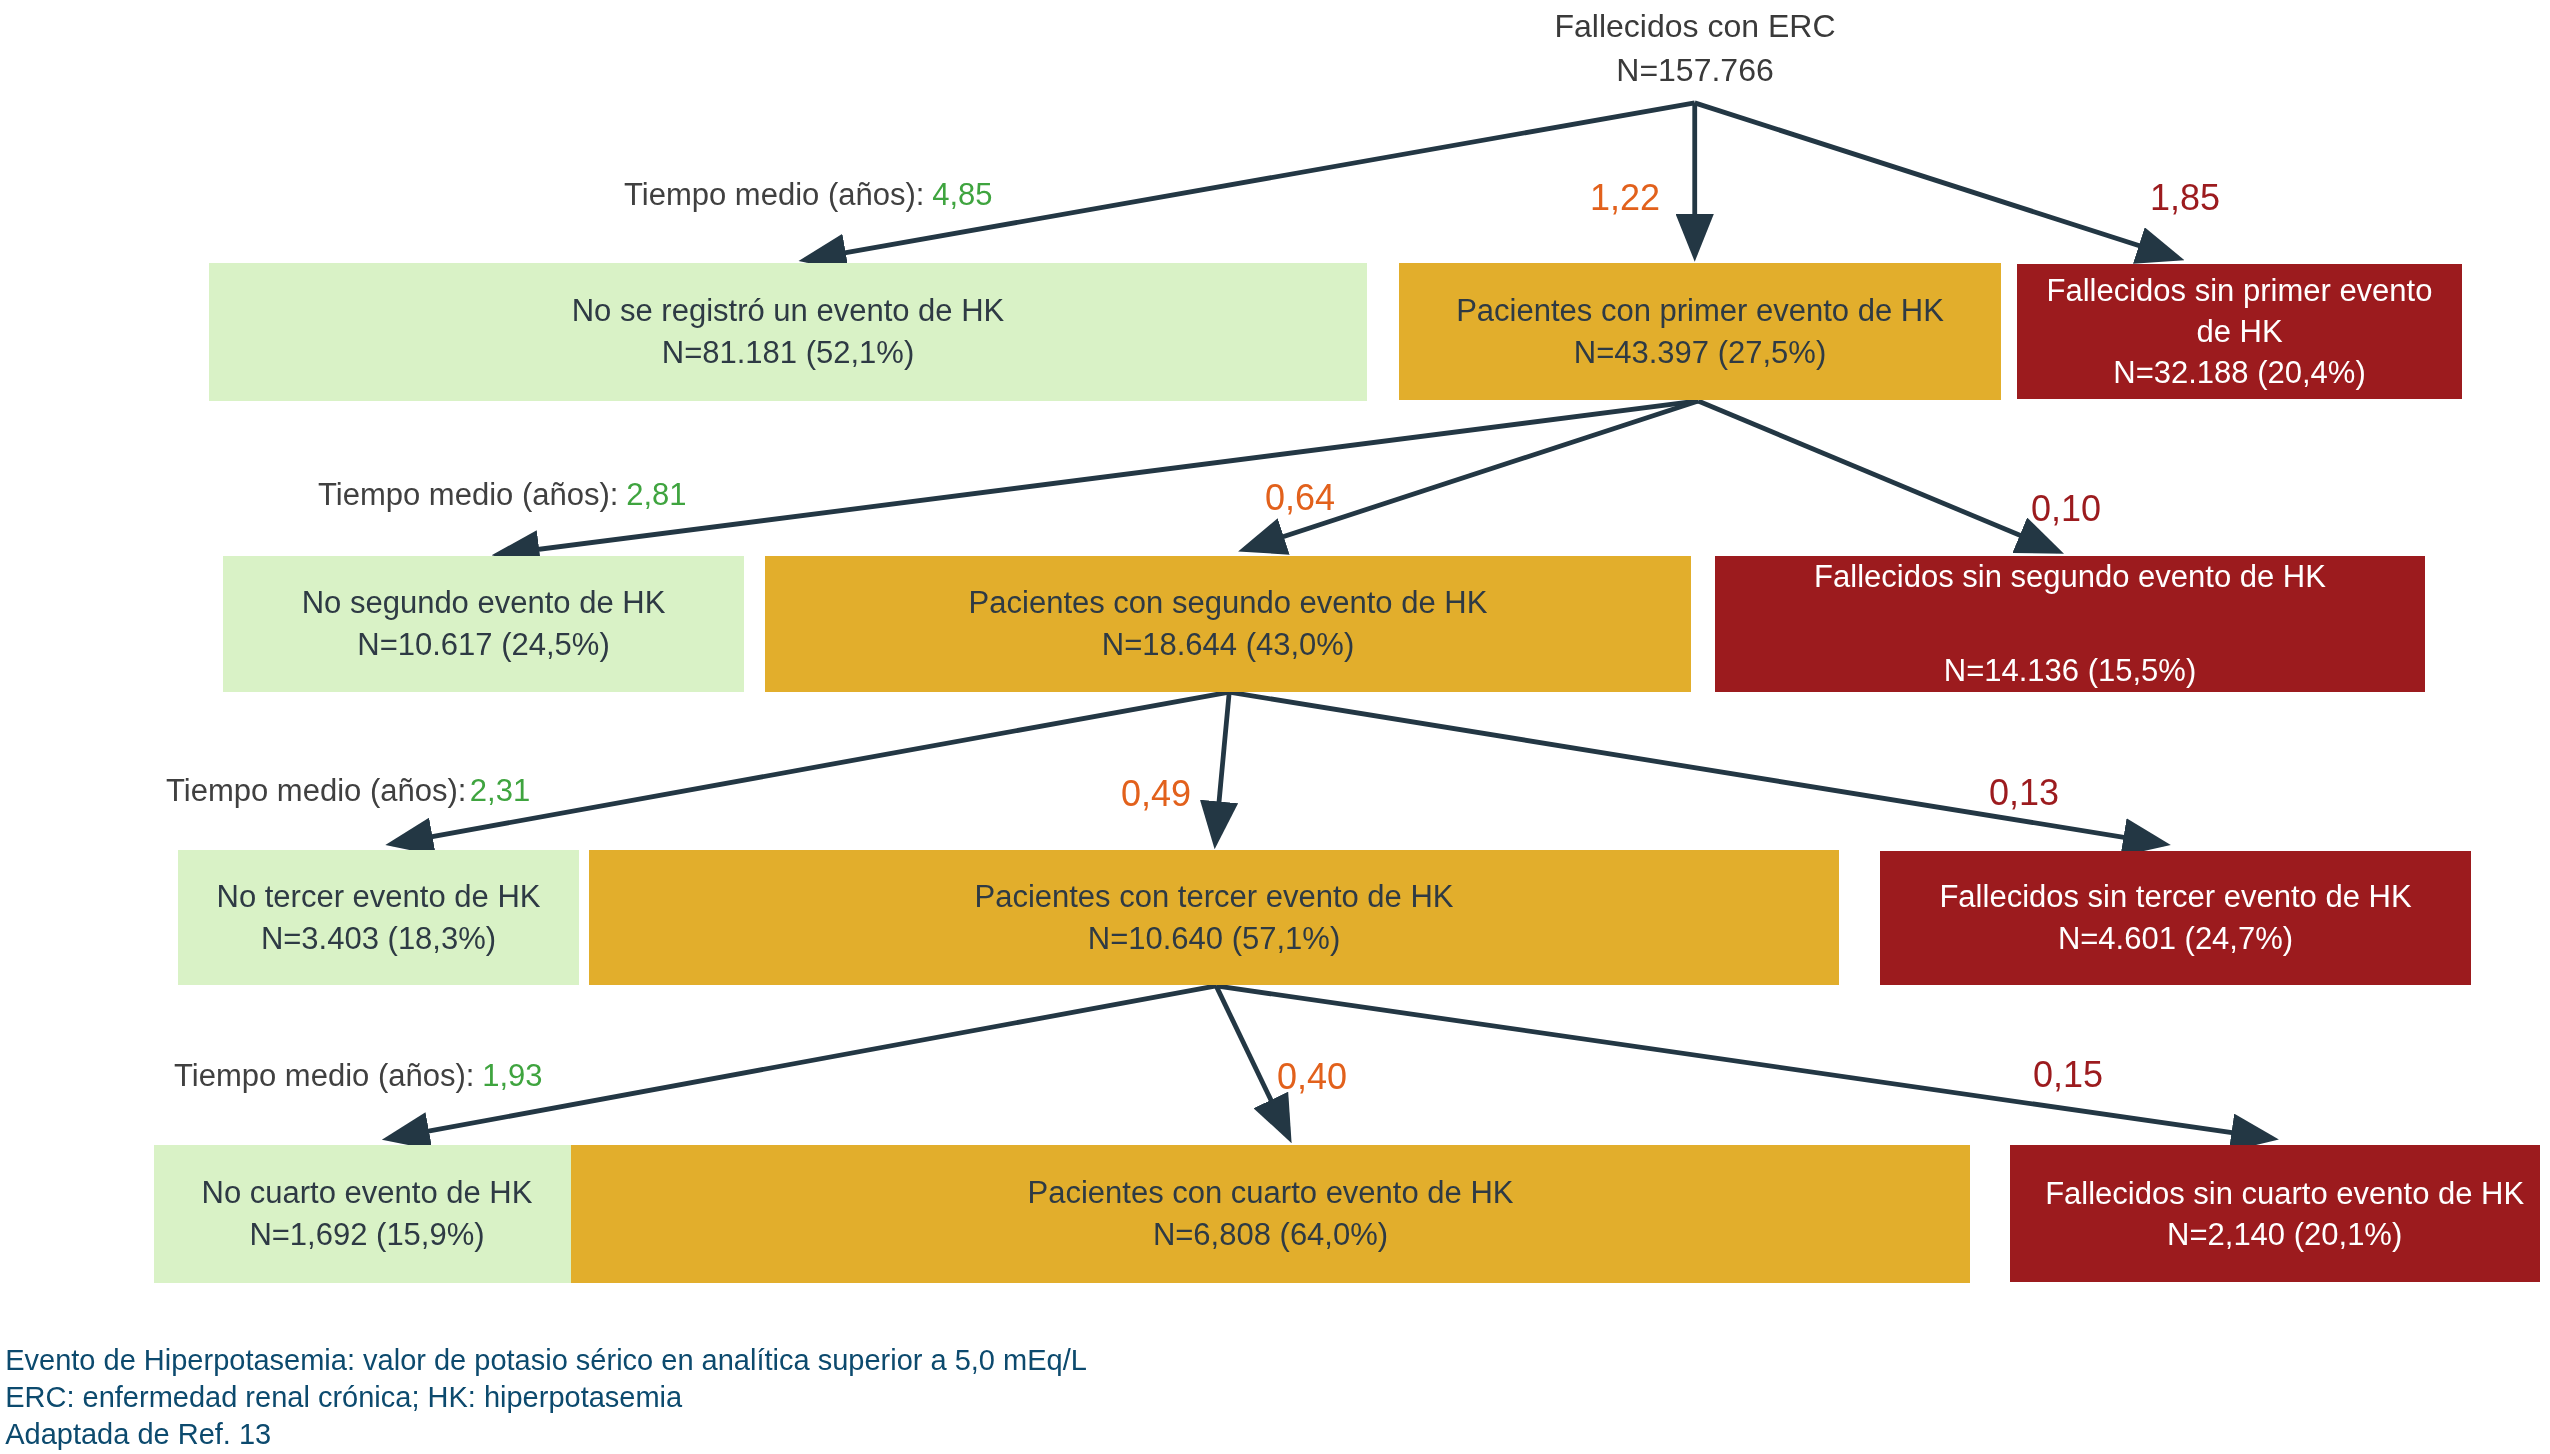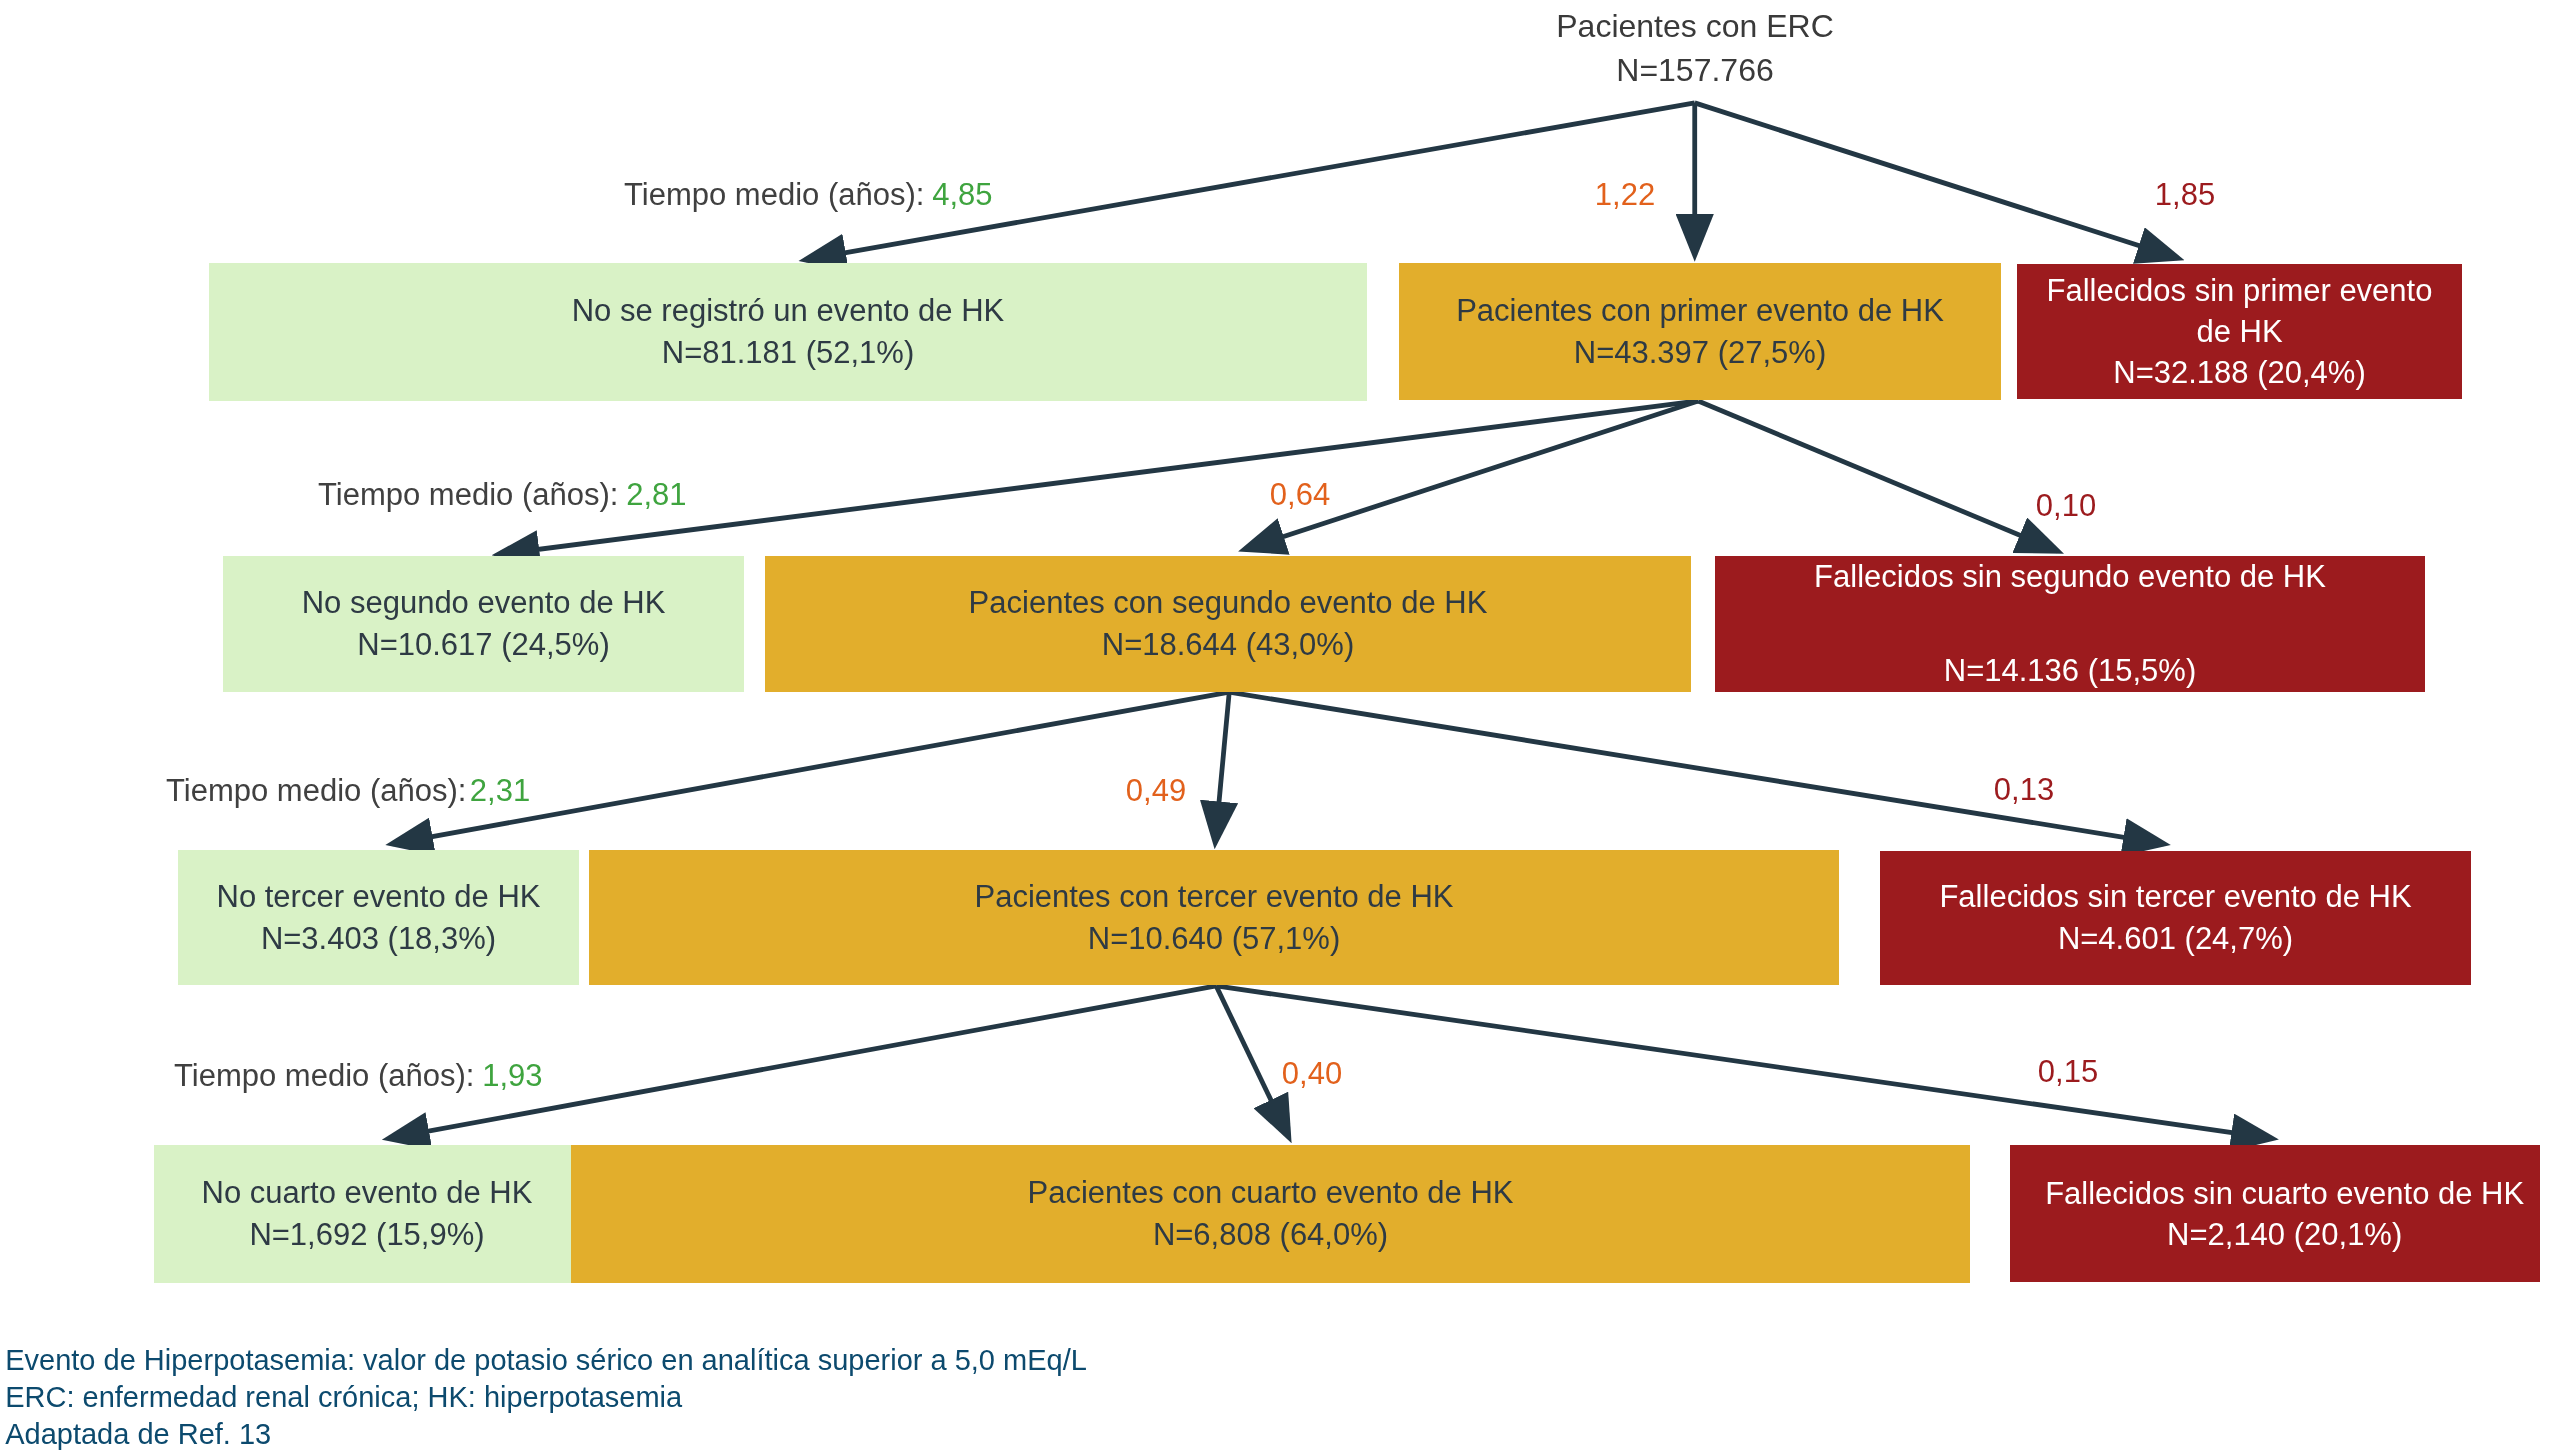--- a/index.html
+++ b/index.html
@@ -20,21 +20,21 @@
     text-align:center;font-size:32px;line-height:44px;color:#3a3a3a;white-space:nowrap;
   }
   .time-label{
     position:absolute;z-index:2;white-space:nowrap;
     font-size:31px;color:#404040;
   }
   .time-label .val{padding-left:7.8px;}
   .val-green{color:#3fa43f;}
   .flow-val{
     position:absolute;z-index:2;transform:translateX(-50%);
-    font-size:31px;white-space:nowrap;text-align:center;
+    font-size:36px;white-space:nowrap;text-align:center;
   }
   .val-orange{color:#e2611c;}
   .val-darkred{color:#9c1b1e;}
   .footnotes{
     position:absolute;left:5.2px;top:1342px;z-index:2;
     font-size:29px;line-height:37px;color:#0c4a6e;white-space:nowrap;
   }
 </style>
 </head>
 <body>
@@ -60,21 +60,21 @@
       <line x1="1410" y1="794" x2="1394" y2="966" marker-end="url(#ah)"></line>
       <line x1="1410" y1="794" x2="2482" y2="968" marker-end="url(#ah)"></line>
 
       <line x1="1395" y1="1131" x2="446" y2="1306" marker-end="url(#ah)"></line>
       <line x1="1395" y1="1131" x2="1478" y2="1304" marker-end="url(#ah)"></line>
       <line x1="1395" y1="1131" x2="2606" y2="1306" marker-end="url(#ah)"></line>
     </g>
   </svg>
 
   <div class="root-node" style="left:1695px;top:3.5px;">
-    <div>Pacientes con ERC</div>
+    <div>Fallecidos con ERC</div>
     <div>N=157.766</div>
   </div>
 
   <div class="time-label" style="left:608px;top:177px;margin-left:16px;">
     <span>Tiempo medio (años):</span><span class="val val-green">4,85</span>
   </div>
   <div class="flow-val val-orange" style="left:1625px;top:177px;">1,22</div>
   <div class="flow-val val-darkred" style="left:2185px;top:177px;">1,85</div>
 
   <div class="node node-green" style="left:209px;top:263px;width:1158px;height:138px;">

